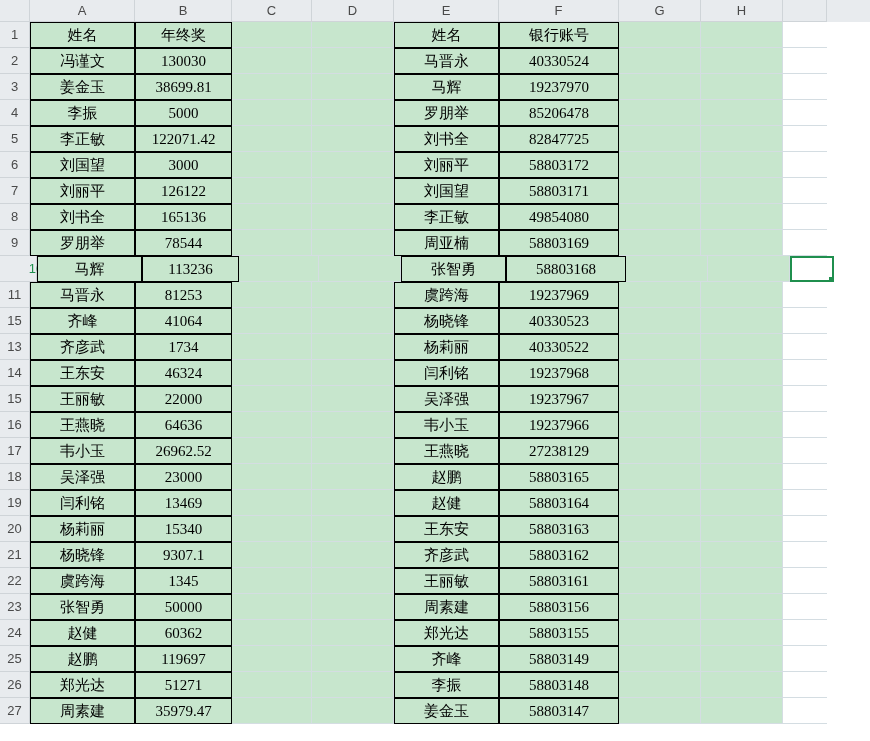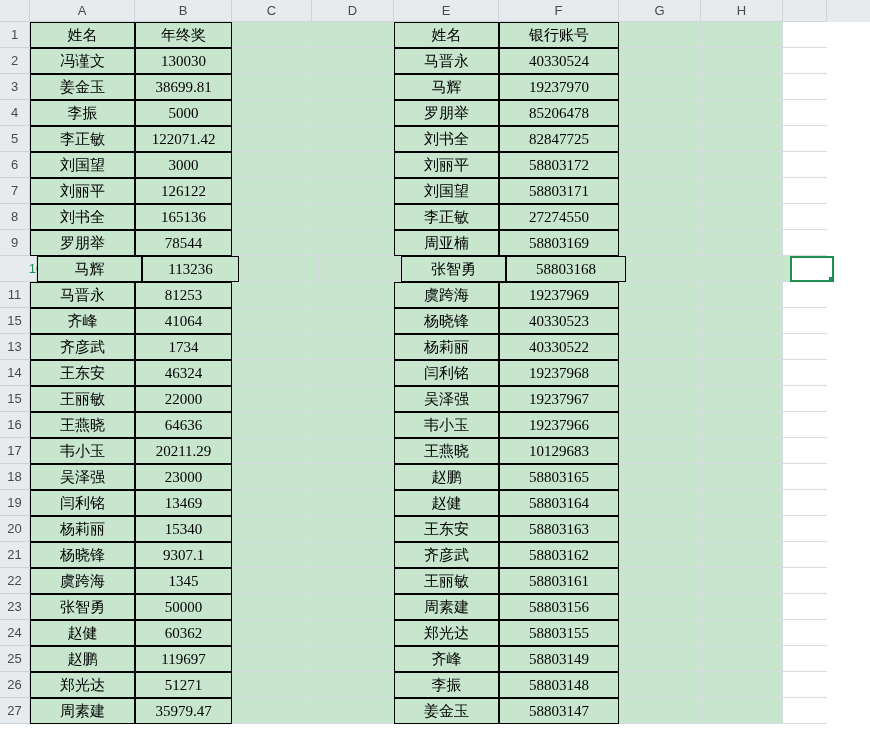--- a/index.html
+++ b/index.html
@@ -211,21 +211,21 @@
         <div class="cell cH plain"></div>
         <div class="cell cI plain" style="width: 44px; min-width: 44px; background: rgb(255, 255, 255); border-right: none;"></div>
       </div>
       <div class="data-row">
         <div class="rowhdr">8</div>
         <div class="cell cA boxed">刘书全</div>
         <div class="cell cB boxed">165136</div>
         <div class="cell cC plain"></div>
         <div class="cell cD plain"></div>
         <div class="cell cE boxed">李正敏</div>
-        <div class="cell cF boxed">27274550</div>
+        <div class="cell cF boxed">49854080</div>
         <div class="cell cG plain"></div>
         <div class="cell cH plain"></div>
         <div class="cell cI plain" style="width: 44px; min-width: 44px; background: rgb(255, 255, 255); border-right: none;"></div>
       </div>
       <div class="data-row">
         <div class="rowhdr">9</div>
         <div class="cell cA boxed">罗朋举</div>
         <div class="cell cB boxed">78544</div>
         <div class="cell cC plain"></div>
         <div class="cell cD plain"></div>
@@ -315,25 +315,25 @@
         <div class="cell cD plain"></div>
         <div class="cell cE boxed">韦小玉</div>
         <div class="cell cF boxed">19237966</div>
         <div class="cell cG plain"></div>
         <div class="cell cH plain"></div>
         <div class="cell cI plain" style="width: 44px; min-width: 44px; background: rgb(255, 255, 255); border-right: none;"></div>
       </div>
       <div class="data-row">
         <div class="rowhdr">17</div>
         <div class="cell cA boxed">韦小玉</div>
-        <div class="cell cB boxed">20211.29</div>
+        <div class="cell cB boxed">26962.52</div>
         <div class="cell cC plain"></div>
         <div class="cell cD plain"></div>
         <div class="cell cE boxed">王燕晓</div>
-        <div class="cell cF boxed">10129683</div>
+        <div class="cell cF boxed">27238129</div>
         <div class="cell cG plain"></div>
         <div class="cell cH plain"></div>
         <div class="cell cI plain" style="width: 44px; min-width: 44px; background: rgb(255, 255, 255); border-right: none;"></div>
       </div>
       <div class="data-row">
         <div class="rowhdr">18</div>
         <div class="cell cA boxed">吴泽强</div>
         <div class="cell cB boxed">23000</div>
         <div class="cell cC plain"></div>
         <div class="cell cD plain"></div>

